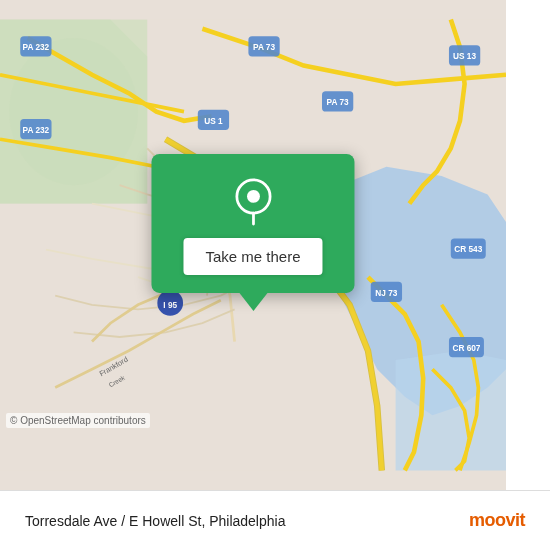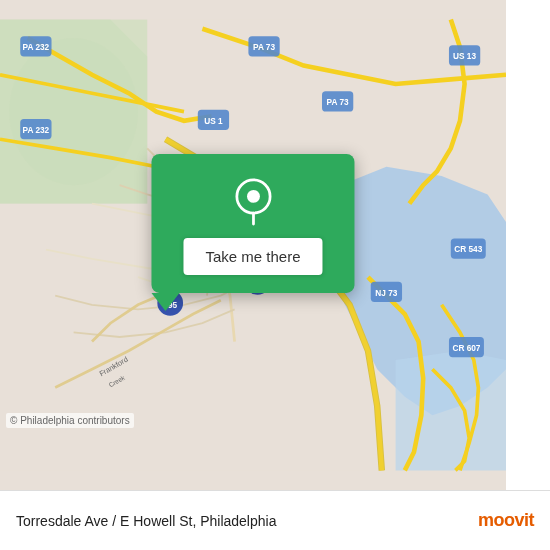--- a/index.html
+++ b/index.html
@@ -28,21 +28,21 @@
       top: 0; left: 0;
     }
 
     #popup-overlay {
       position: absolute;
       top: 50%;
       left: 50%;
       transform: translate(-50%, -58%);
       display: flex;
       flex-direction: column;
-      align-items: flex-start;
+      align-items: center;
     }
 
     #popup-card {
       background: #2eaa5c;
       border-radius: 8px;
       padding: 24px 32px 18px 32px;
       display: flex;
       flex-direction: column;
       align-items: center;
       box-shadow: 0 4px 16px rgba(0,0,0,0.3);
@@ -76,21 +76,21 @@
       border-top: 18px solid #2eaa5c;
     }
 
     #bottom-bar {
       width: 550px;
       height: 60px;
       background: white;
       border-top: 1px solid #ddd;
       display: flex;
       align-items: center;
-      padding: 0 16px;
+      padding: 0 25px;
       gap: 3px;
     }
 
     #copyright {
       position: absolute;
       bottom: 62px;
       left: 6px;
       font-size: 10px;
       color: #666;
       background: rgba(255,255,255,0.7);
@@ -201,21 +201,21 @@
     <rect x="488" y="345" width="38" height="22" rx="4" fill="#5588cc" opacity="0.9"></rect>
     <text x="507" y="360" text-anchor="middle" font-size="9" fill="white" font-weight="bold">CR 607</text>
 
     <rect x="215" y="98" width="34" height="22" rx="4" fill="#5588cc" opacity="0.9"></rect>
     <text x="232" y="113" text-anchor="middle" font-size="9" fill="white" font-weight="bold">US 1</text>
 
     <text x="110" y="388" font-size="8" fill="#666" transform="rotate(-30, 110, 388)">Frankford</text>
     <text x="120" y="400" font-size="7" fill="#666" transform="rotate(-30, 120, 400)">Creek</text>
   </svg>
 
-  <div id="copyright">© Philadelphia contributors</div>
+  <div id="copyright">© OpenStreetMap contributors</div>
 
   <div id="popup-overlay">
     <div id="popup-card">
 
       <svg id="pin-icon" viewBox="0 0 48 52" xmlns="http://www.w3.org/2000/svg">
         <circle cx="24" cy="20" r="18" fill="none" stroke="white" stroke-width="3"></circle>
         <circle cx="24" cy="20" r="7" fill="white"></circle>
         <path d="M24,38 L24,50" stroke="white" stroke-width="3" stroke-linecap="round"></path>
       </svg>
 

